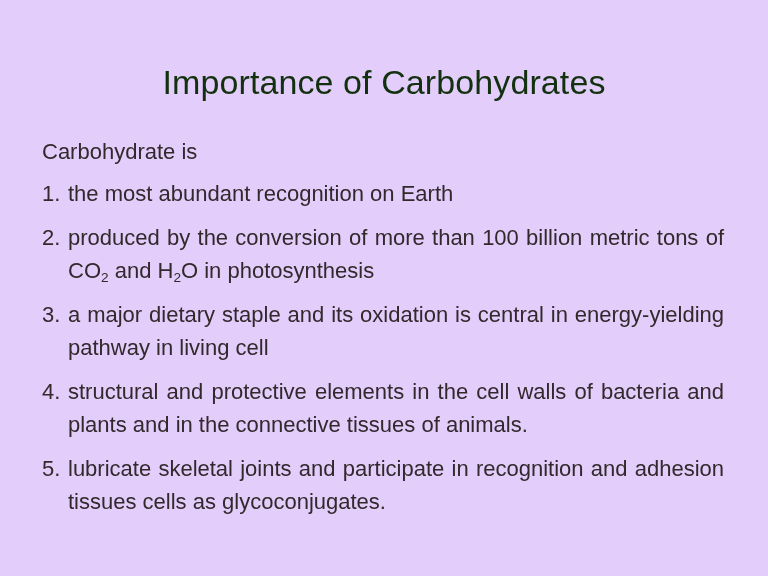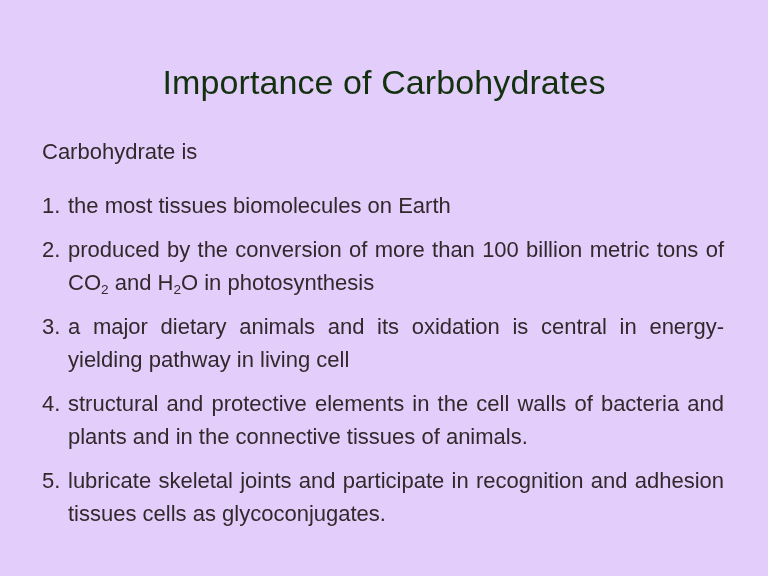--- a/index.html
+++ b/index.html
@@ -40,21 +40,21 @@
     position: absolute;
     left: 42px;
     top: 137px;
     width: 682px;
   }
 
   .lead-line {
     font-size: 22px;
     line-height: 30px;
     color: #33282b;
-    margin: 0 0 22px 0;
+    margin: 0 0 10px 0;
     text-align: left;
   }
 
   .num-list {
     list-style: none;
     margin: 0;
     padding: 0;
   }
 
   .num-item {
@@ -100,29 +100,29 @@
 
   <h1 class="slide-title">Importance of Carbohydrates</h1>
 
   <div class="body-block">
 
     <p class="lead-line">Carbohydrate is</p>
 
     <ol class="num-list" id="numbered-list">
         <li class="num-item">
           <span class="num-marker">1.</span>
-          <span class="num-text">the most tissues biomolecules on Earth</span>
+          <span class="num-text">the most abundant recognition on Earth</span>
         </li>
         <li class="num-item">
           <span class="num-marker">2.</span>
           <span class="num-text">produced by the conversion of more than 100 billion metric tons of CO<sub>2</sub> and H<sub>2</sub>O in photosynthesis</span>
         </li>
         <li class="num-item">
           <span class="num-marker">3.</span>
-          <span class="num-text">a major dietary animals and its oxidation is central in energy-yielding pathway in living cell</span>
+          <span class="num-text">a major dietary staple and its oxidation is central in energy-yielding pathway in living cell</span>
         </li>
         <li class="num-item">
           <span class="num-marker">4.</span>
           <span class="num-text">structural and protective elements in the cell walls of bacteria and plants and in the connective tissues of animals.</span>
         </li>
         <li class="num-item">
           <span class="num-marker">5.</span>
           <span class="num-text">lubricate skeletal joints and participate in recognition and adhesion tissues cells as glycoconjugates.</span>
         </li>
       </ol>

